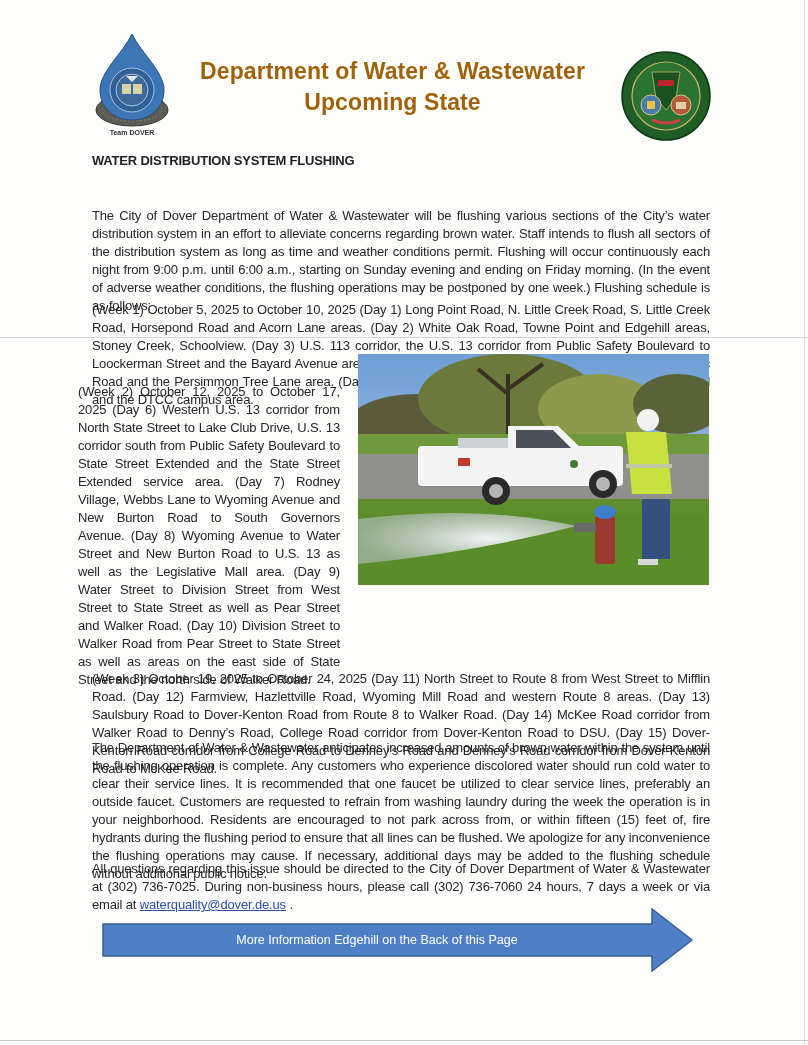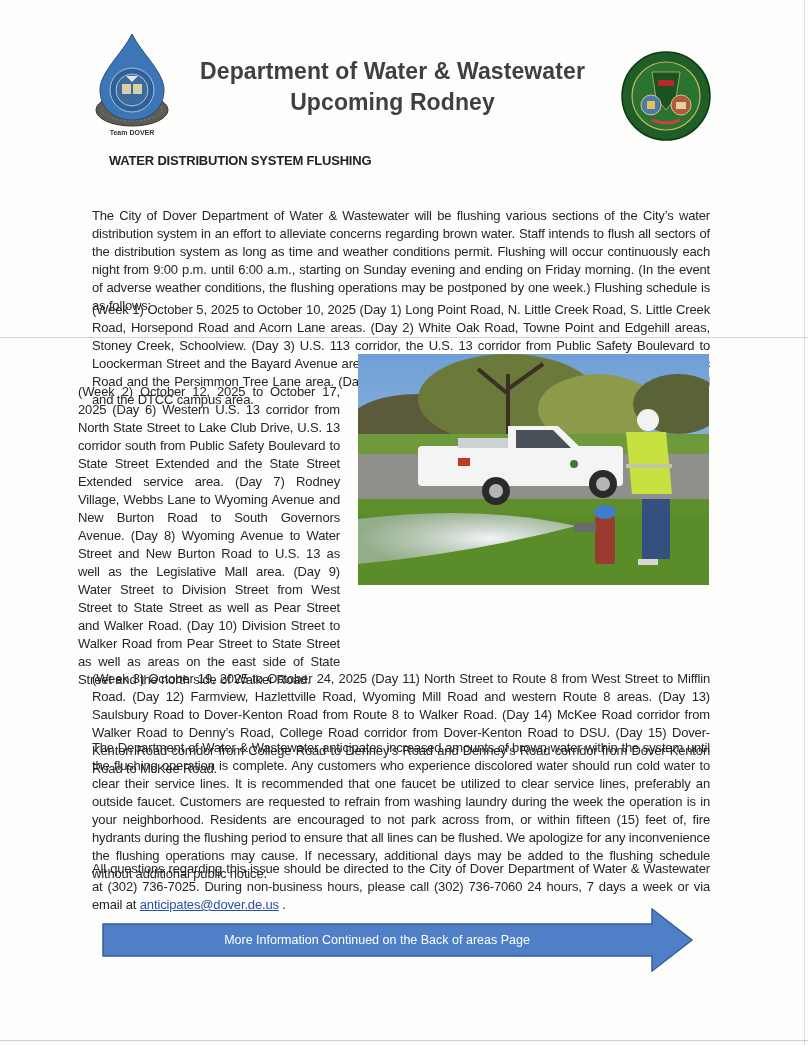--- a/index.html
+++ b/index.html
@@ -9,23 +9,23 @@
   }
   .page-edge-right { position: absolute; top: 0; right: 3px; width: 1px; height: 1045px; background: #ddd; }
   .page-edge-bottom { position: absolute; left: 0; bottom: 4px; width: 808px; height: 1px; background: #cfcfcf; }
   .fold-line { position: absolute; left: 0; top: 337px; width: 808px; height: 1px; background: #d4d4d4; }
 
   .logo-left { position: absolute; left: 92px; top: 32px; width: 80px; height: 110px; }
   .logo-right { position: absolute; left: 620px; top: 50px; width: 92px; height: 92px; }
   .logo-caption { position: absolute; left: 0; top: 97px; width: 80px; text-align: center; font-size: 7px; font-weight: bold; color: #333; }
 
   .title-block { position: absolute; left: 180px; top: 56px; width: 425px; text-align: center; }
-  .title-line { font-size: 23px; font-weight: bold; color: #404040; line-height: 31px; letter-spacing: 0.1px; }
+  .title-line { font-size: 23px; font-weight: bold; color: #a16207; line-height: 31px; letter-spacing: 0.1px; }
 
-  .section-heading { position: absolute; left: 92px; top: 153px; font-size: 13px; font-weight: bold; color: #222; letter-spacing: -0.2px; margin-left: 17px; }
+  .section-heading { position: absolute; left: 92px; top: 153px; font-size: 13px; font-weight: bold; color: #222; letter-spacing: -0.2px; }
 
   .para {
     position: absolute; left: 92px; width: 618px; font-size: 13px; line-height: 18px;
     text-align: justify; color: #262626; letter-spacing: -0.15px; margin-top: 28px;
   }
   .p-intro { top: 179px; }
   .p-week1 { top: 273px; }
   .p-week2 { top: 355px; left: 78px; width: 262px; }
   .p-week3 { top: 642px; }
   .p-notice { top: 711px; }
@@ -56,21 +56,21 @@
     <circle cx="40" cy="58" r="16" fill="#3d6a9c" stroke="#cbd9ea" stroke-width="0.8"></circle>
     <rect x="30" y="52" width="9" height="10" fill="#d9d0a5"></rect>
     <rect x="41" y="52" width="9" height="10" fill="#d9d0a5"></rect>
     <path d="M34 44 L40 50 L46 44 Z" fill="#e6e6e6"></path>
   </svg>
   <div class="logo-caption">Team DOVER</div>
 </div>
 
 <div class="title-block">
   <div class="title-line">Department of Water &amp; Wastewater</div>
-  <div class="title-line">Upcoming Rodney</div>
+  <div class="title-line">Upcoming State</div>
 </div>
 
 <div class="logo-right">
   <svg width="92" height="92" viewBox="0 0 92 92">
     <circle cx="46" cy="46" r="44" fill="#1f5e26" stroke="#0f3b14" stroke-width="1.5"></circle>
     <circle cx="46" cy="46" r="34" fill="#2a7330" stroke="#c9b46a" stroke-width="1.2"></circle>
     <path d="M32 22 L60 22 L56 48 L46 60 L36 48 Z" fill="#1a5222" stroke="#c9b46a" stroke-width="0.8"></path>
     <rect x="38" y="30" width="16" height="6" fill="#b8262b"></rect>
     <circle cx="31" cy="55" r="10" fill="#4a7ab0" stroke="#d8c684" stroke-width="1"></circle>
     <rect x="27" y="51" width="8" height="8" fill="#e3c54e"></rect>
@@ -131,21 +131,21 @@
     <rect x="268" y="110" width="46" height="4" fill="#c0c8a0"></rect>
     <circle cx="290" cy="66" r="11" fill="#f2f2f2"></circle>
     <rect x="280" y="205" width="20" height="6" fill="#d8d8d8"></rect>
   </svg>
 </div>
 
 <div class="para p-week3">(Week 3) October 19, 2025 to October 24, 2025 (Day 11) North Street to Route 8 from West Street to Mifflin Road.  (Day 12) Farmview, Hazlettville Road, Wyoming Mill Road and western Route 8 areas.  (Day 13) Saulsbury Road to Dover-Kenton Road from Route 8 to Walker Road.  (Day 14) McKee Road corridor from Walker Road to Denny’s Road, College Road corridor from Dover-Kenton Road to DSU.  (Day 15) Dover-Kenton Road corridor from College Road to Denney’s Road and Denney’s Road corridor from Dover-Kenton Road to McKee Road.</div>
 <div class="para p-notice">The Department of Water &amp; Wastewater anticipates increased amounts of brown water within the system until the flushing operation is complete.  Any customers who experience discolored water should run cold water to clear their service lines.  It is recommended that one faucet be utilized to clear service lines, preferably an outside faucet.  Customers are requested to refrain from washing laundry during the week the operation is in your neighborhood.  Residents are encouraged to not park across from, or within fifteen (15) feet of, fire hydrants during the flushing period to ensure that all lines can be flushed.  We apologize for any inconvenience the flushing operations may cause.  If necessary, additional days may be added to the flushing schedule without additional public notice.</div>
 
 <div class="para p-contact">
-  <span>All questions regarding this issue should be directed to the City of Dover Department of Water &amp; Wastewater at (302) 736-7025.  During non-business hours, please call (302) 736-7060 24 hours, 7 days a week or via email at </span><a class="email-link">anticipates@dover.de.us</a><span> .</span>
+  <span>All questions regarding this issue should be directed to the City of Dover Department of Water &amp; Wastewater at (302) 736-7025.  During non-business hours, please call (302) 736-7060 24 hours, 7 days a week or via email at </span><a class="email-link">waterquality@dover.de.us</a><span> .</span>
 </div>
 
 <div class="arrow-wrap">
   <svg width="592" height="64" viewBox="0 0 592 64" style="position:absolute;left:0;top:0;">
     <path d="M1 16 L550 16 L550 1 L590 32 L550 63 L550 48 L1 48 Z" fill="#4f7fc7" stroke="#3a5f99" stroke-width="1.5"></path>
   </svg>
-  <div class="arrow-label">More Information Continued on the Back of areas Page</div>
+  <div class="arrow-label">More Information Edgehill on the Back of this Page</div>
 </div>
 
 </body></html>

